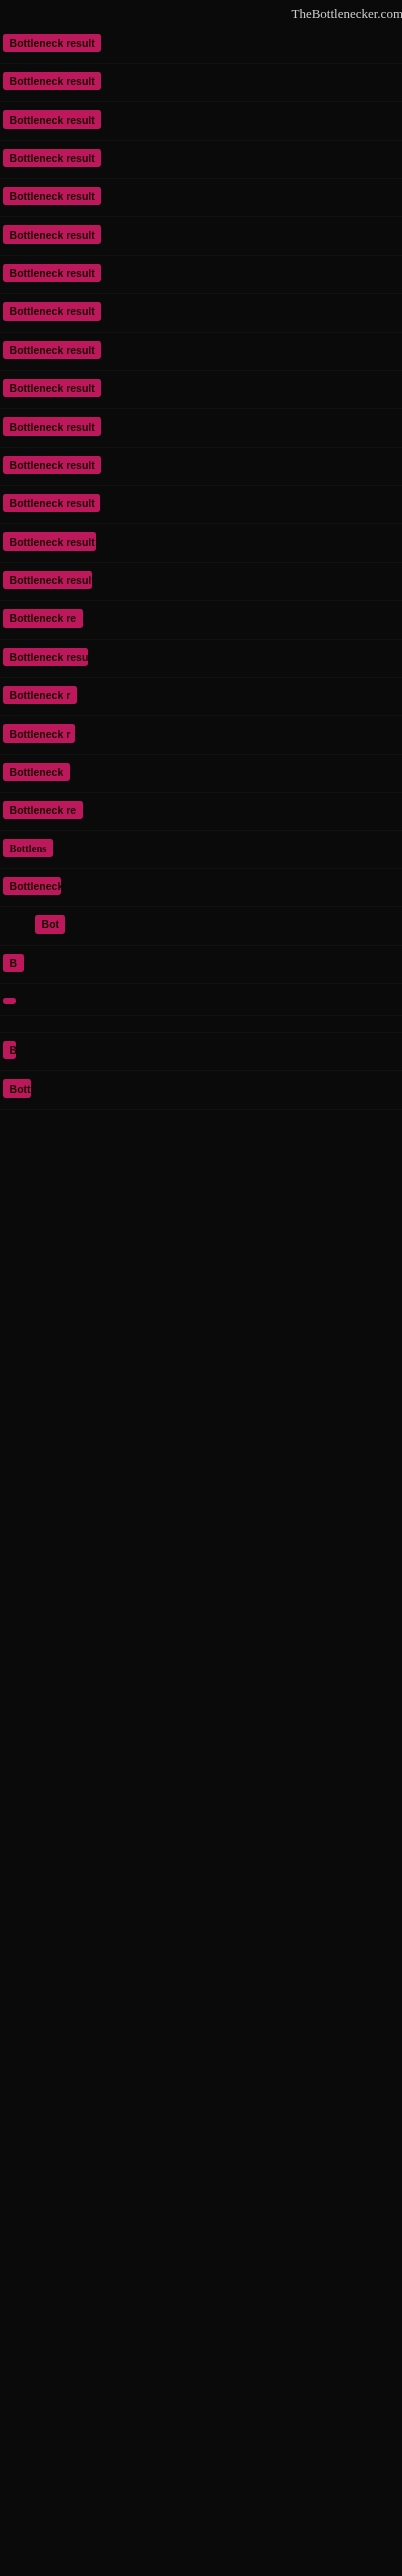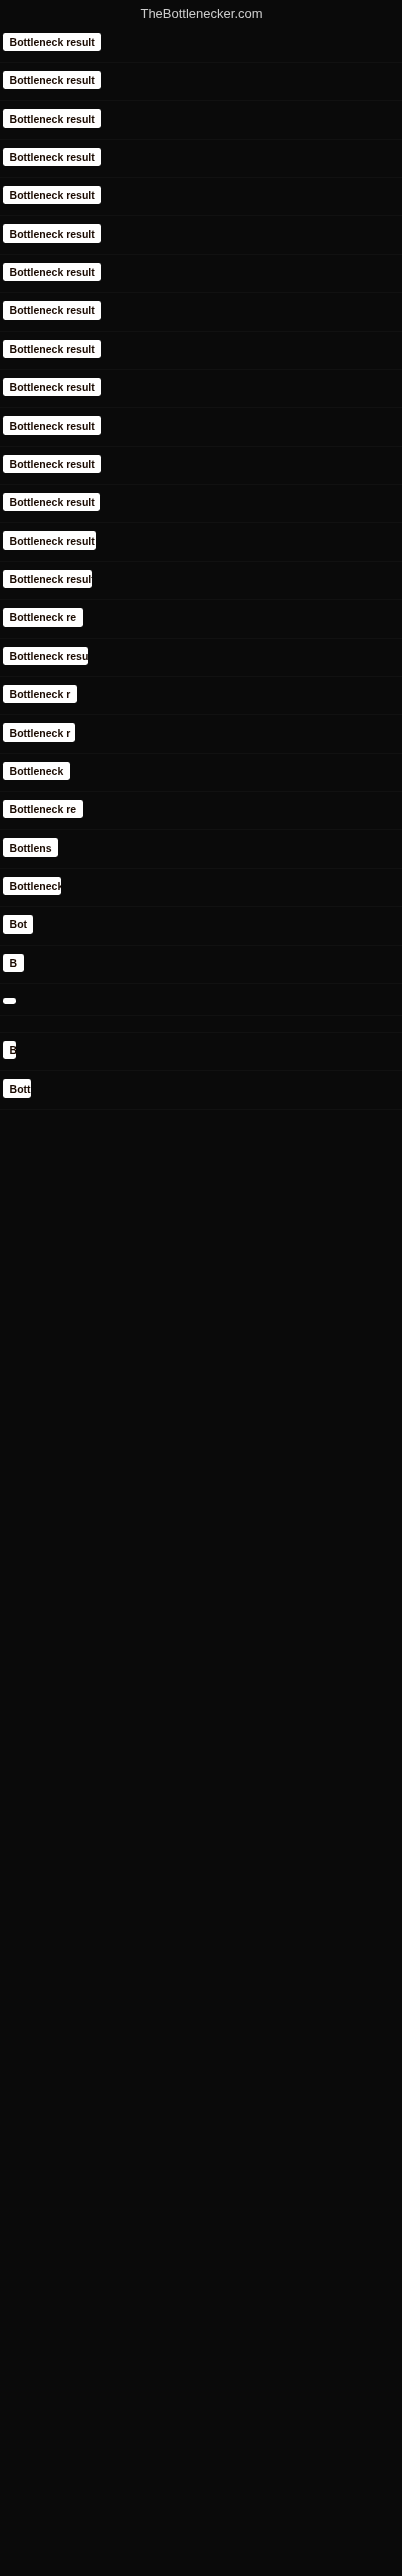--- a/index.html
+++ b/index.html
@@ -10,34 +10,35 @@
 
     body {
       background-color: #0a0a0a;
       width: 403px;
       min-height: 2576px;
       font-family: Arial, sans-serif;
       position: relative;
     }
 
     .site-title {
-      text-align: center;
+      text-align: right;
       color: #cccccc;
       font-size: 13px;
       padding: 6.4px 0 3.2px 0;
       font-weight: normal;
+      font-family: Liberation Serif, serif;
     }
 
     .bottleneck-item {
       margin-bottom: 0;
       padding: 6.4px 0 6.4px 0;
     }
 
     .bottleneck-badge {
-      background-color: #ffffff;
+      background-color: #be185d;
       color: #1a0a00;
       font-size: 10.5px;
       font-weight: bold;
       padding: 3.2px 6.4px;
       border-radius: 2.4px;
       display: inline-block;
       white-space: nowrap;
       overflow: hidden;
     }
 
@@ -62,23 +63,23 @@
     .row-13 .bottleneck-badge { max-width: 97px; }
     .row-14 .bottleneck-badge { max-width: 93px; }
     .row-15 .bottleneck-badge { max-width: 89px; }
     .row-16 .bottleneck-badge { max-width: 81px; }
     .row-17 .bottleneck-badge { max-width: 85px; }
     .row-18 .bottleneck-badge { max-width: 76px; }
     .row-19 .bottleneck-badge { max-width: 64px; }
     .row-20 .bottleneck-badge { max-width: 72px; }
     .row-21 .bottleneck-badge { max-width: 68px; }
     .row-22 .bottleneck-badge { max-width: 81px; }
-    .row-23 .bottleneck-badge { max-width: 60px; }
+    .row-23 .bottleneck-badge { max-width: 60px; font-family: Liberation Serif, serif; }
     .row-24 .bottleneck-badge { max-width: 58px; }
-    .row-25 .bottleneck-badge { max-width: 32px; }
+    .row-25 .bottleneck-badge { max-width: 32px; margin-left: 32px; }
     .row-26 .bottleneck-badge { max-width: 22.5px; }
     .row-27 .bottleneck-badge { max-width: 3.2px; }
     .row-29 .bottleneck-badge { max-width: 8px; }
     .row-30 .bottleneck-badge { max-width: 28px; text-align: center; }
 
     .spacer-large {
       height: 64px;
     }
   </style>
 </head>

